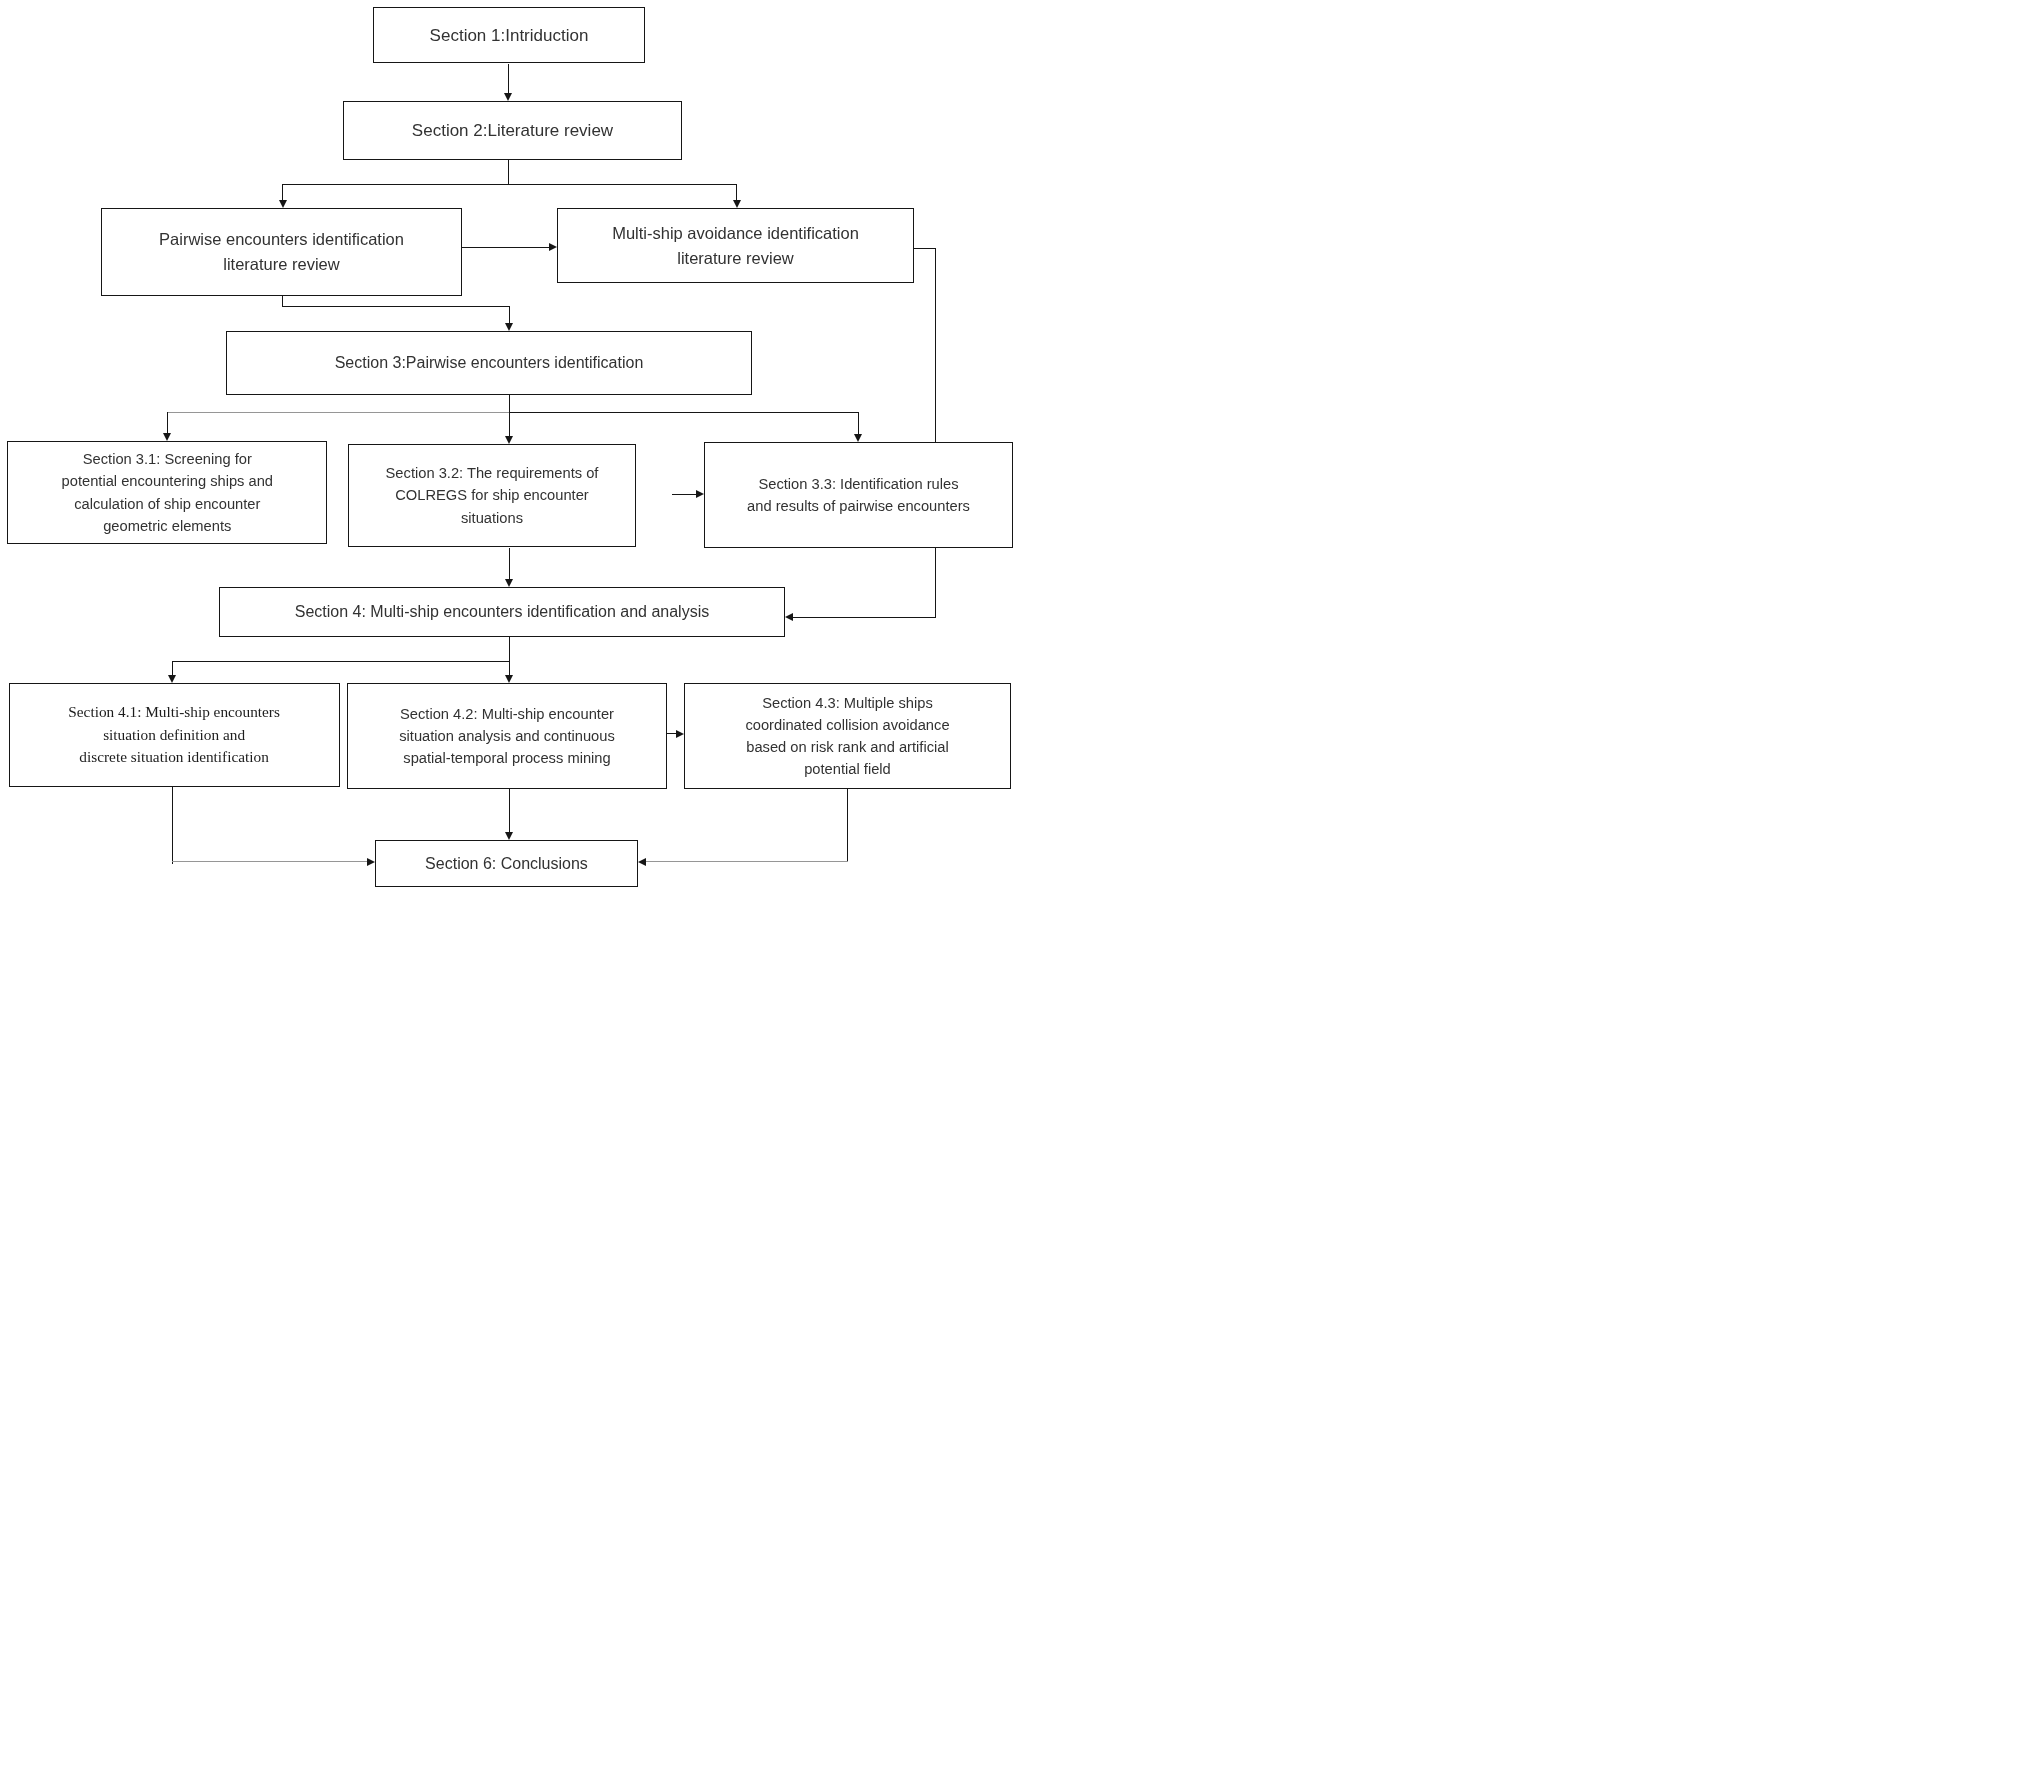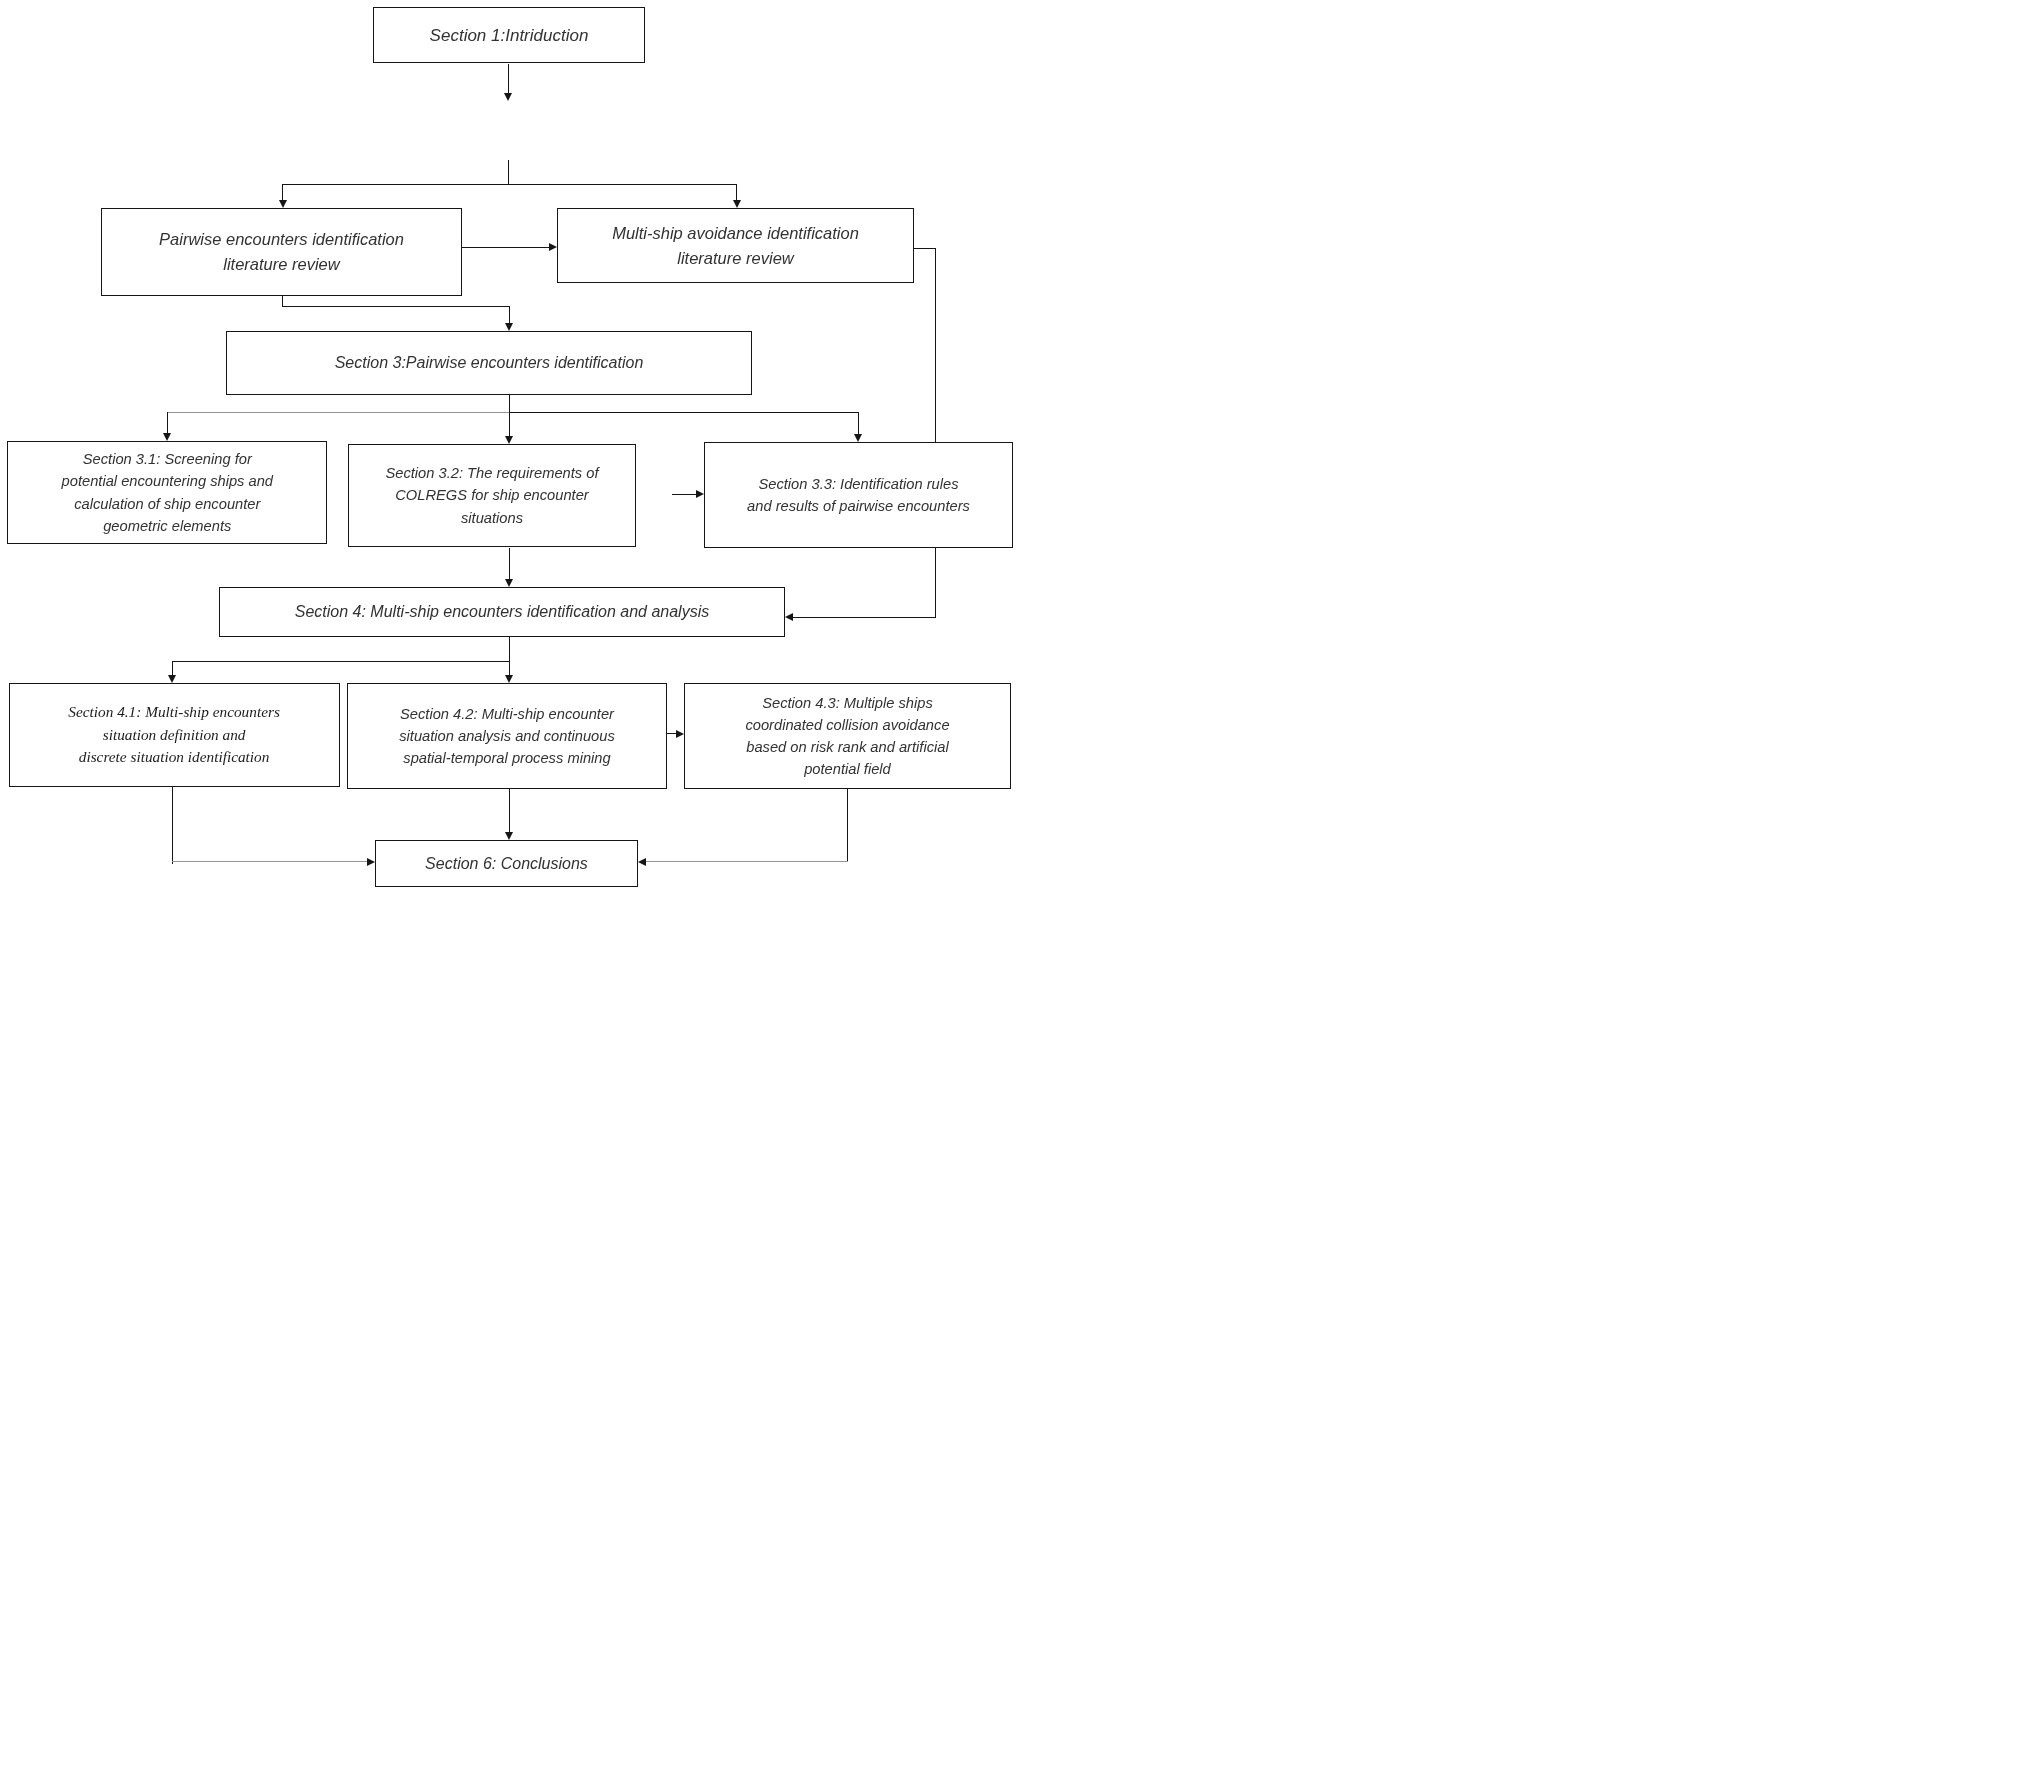--- a/index.html
+++ b/index.html
@@ -18,21 +18,20 @@
   .node {
     position: absolute;
     box-sizing: border-box;
     background: #ffffff;
     border: 1.2px solid #161616;
     display: flex;
     align-items: center;
     justify-content: center;
     text-align: center;
     z-index: 1;
-    font-style: italic;
   }
   .node span {
     display: block;
     white-space: pre-line;
     color: #323232;
     line-height: 1.5;
     padding: 0 4.9px;
   }
   .f28 span { font-size: 17px; }
   .f27 span { font-size: 16.5px; }
@@ -75,20 +74,23 @@
 </style>
 </head>
 <body>
 
 <div id="canvas">
 
   <div class="node f28" style="left:373px; top:7.3px; width:272px; height:56px;">
     <span>Section 1:Intriduction</span>
   </div>
 
+  <div class="node f28" style="left:343px; top:101px; width:339px; height:59px;">
+    <span>Section 2:Literature review</span>
+  </div>
 
   <div class="node f27" style="left:101px; top:208px; width:361px; height:88px;">
     <span>Pairwise encounters identification
 literature review</span>
   </div>
 
   <div class="node f27" style="left:557px; top:208px; width:357px; height:75px;">
     <span>Multi-ship avoidance identification
 literature review</span>
   </div>

